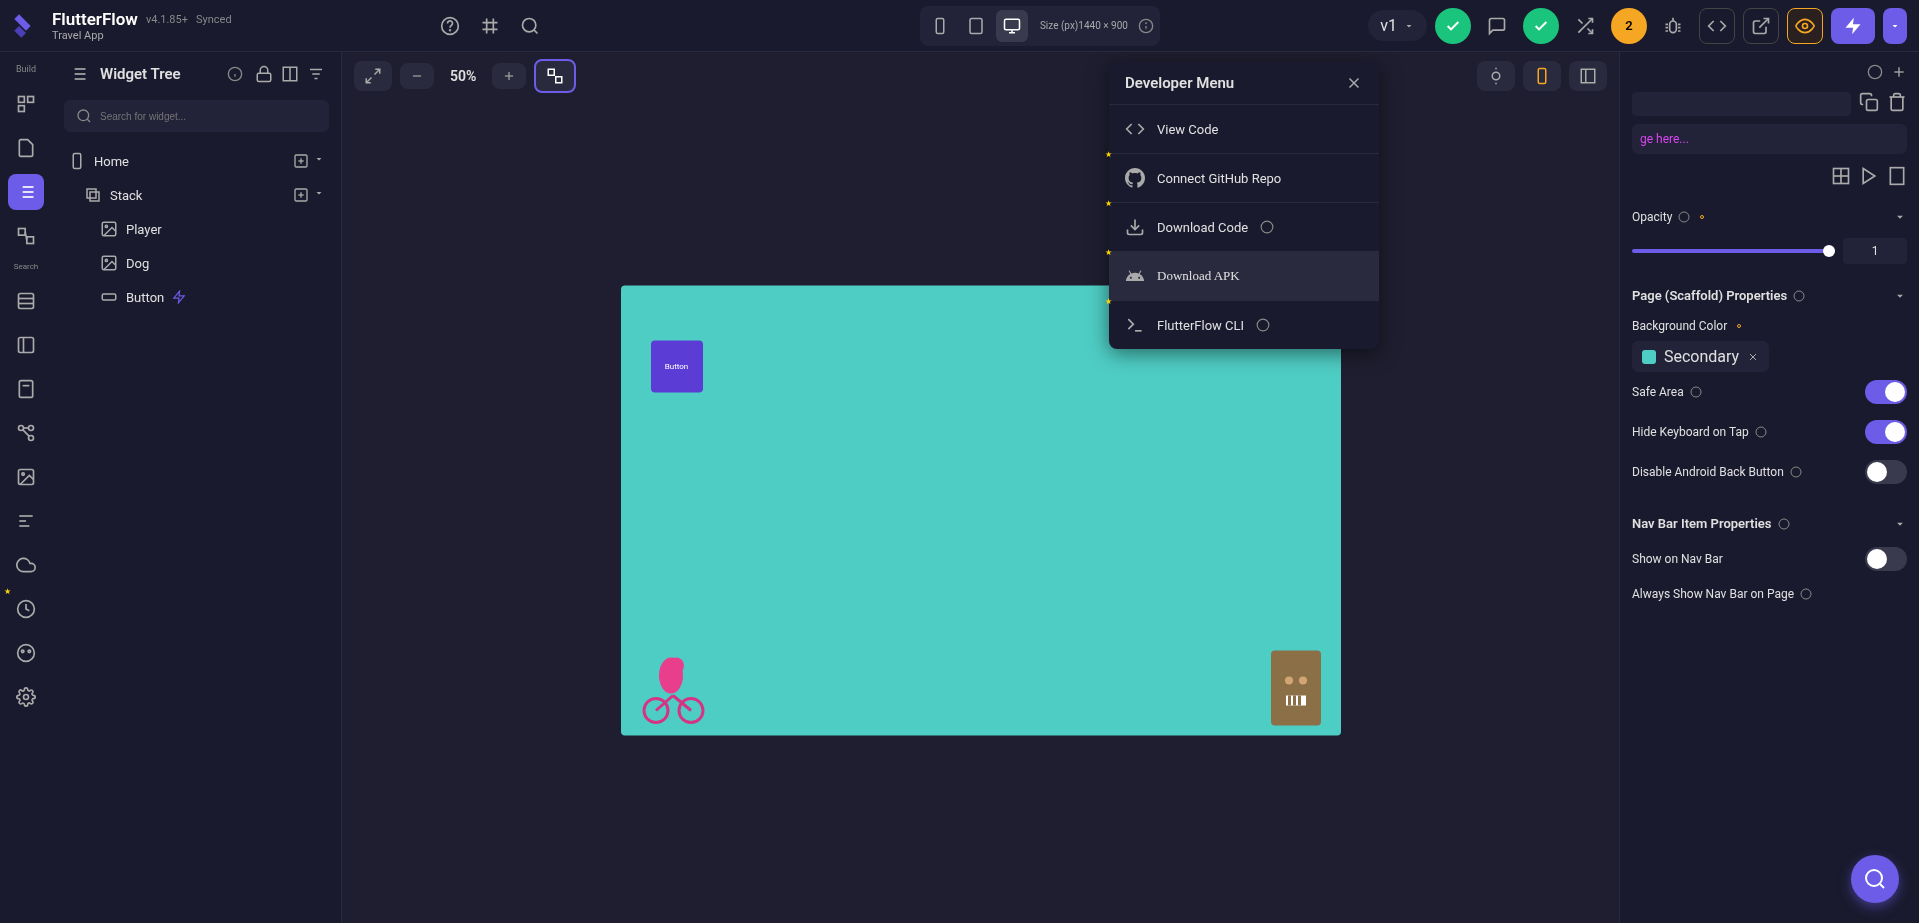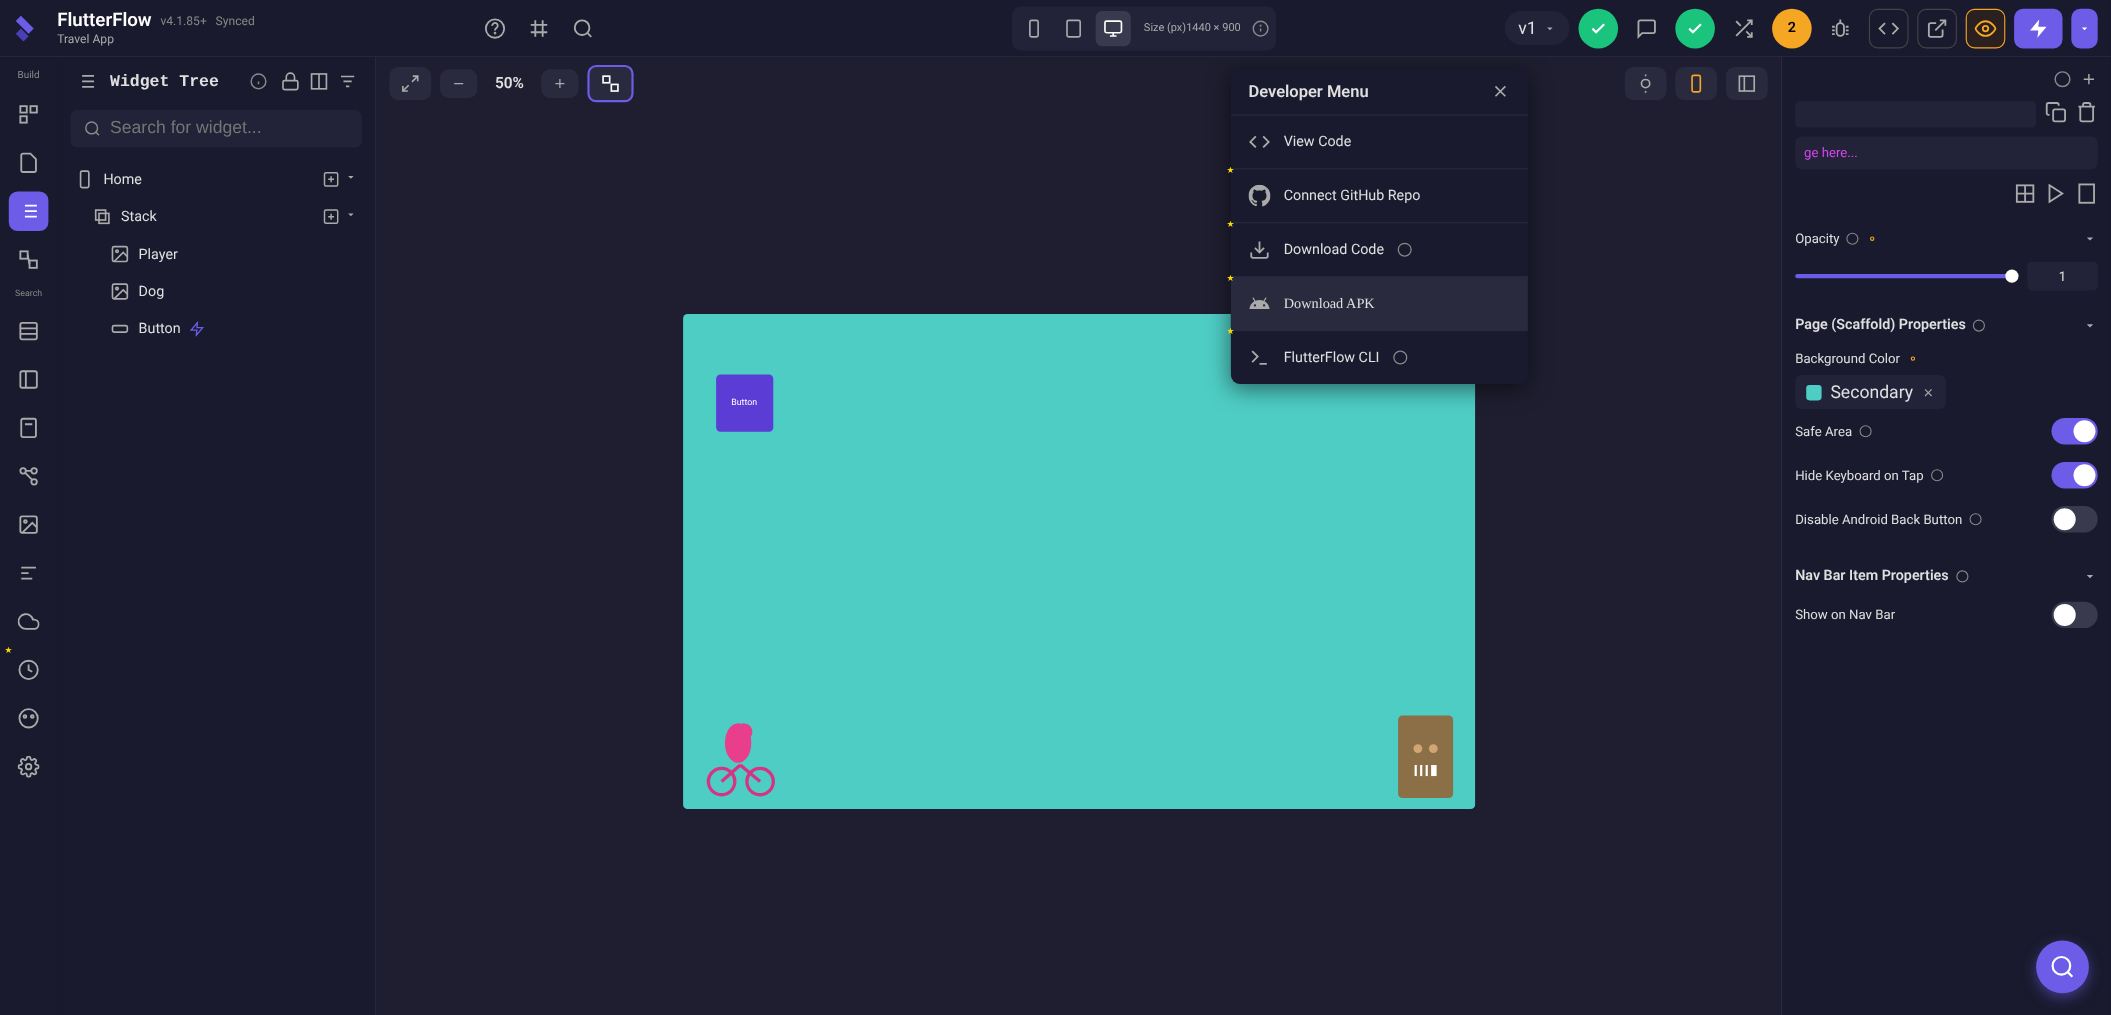--- a/index.html
+++ b/index.html
@@ -186,21 +186,20 @@
       background: #1a1a2e;
       border-right: 1px solid #2a2a3e;
       display: flex;
       flex-direction: column;
     }
     .panel-header {
       display: flex;
       align-items: center;
       padding: 12px 16px;
       gap: 12px;
-      font-family: Liberation Mono, monospace;
     }
     .panel-title {
       font-size: 15px;
       font-weight: 600;
       flex: 1;
     }
     .panel-icons {
       display: flex;
       gap: 8px;
     }
@@ -210,21 +209,21 @@
       border-radius: 6px;
       padding: 8px 12px;
       display: flex;
       align-items: center;
       gap: 8px;
     }
     .search-input {
       background: transparent;
       border: none;
       color: #888;
-      font-size: 16px;
+      font-size: 10px;
       flex: 1;
       outline: none;
     }
     .tree {
       padding: 8px 0;
     }
     .tree-item {
       display: flex;
       align-items: center;
       padding: 8px 16px;
@@ -314,21 +313,21 @@
       position: absolute;
       right: 20px;
       bottom: 10px;
       width: 50px;
       height: 75px;
       background: #8b6f47;
       border-radius: 4px;
     }
     .dev-menu {
       position: absolute;
-      right: 230px;
+      right: 240px;
       top: 10px;
       width: 270px;
       background: #1a1a2e;
       border-radius: 8px;
       box-shadow: 0 4px 20px rgba(0,0,0,0.5);
       z-index: 100;
     }
     .dev-menu-header {
       padding: 12px 16px;
       display: flex;
@@ -1082,20 +1081,28 @@
         <svg width="14" height="14" viewBox="0 0 24 24" fill="#aaa">
             <path d="M7 10l5 5 5-5z"></path>
           </svg>
       </div>
       <div class="section-row">
         <span>Show on Nav Bar</span>
         <div class="toggle off">
             <div class="toggle-thumb"></div>
           </div>
       </div>
+      <div class="section-row">
+        <div style="display:flex;align-items:center;gap:6px">
+          <span>Always Show Nav Bar on Page</span>
+          <svg width="12" height="12" viewBox="0 0 24 24" stroke="#888" fill="none" stroke-width="2">
+              <circle cx="12" cy="12" r="10"></circle>
+            </svg>
+        </div>
+      </div>
     </div>
   </div>
 
   <div class="fab">
     <svg width="24" height="24" viewBox="0 0 24 24" stroke="#fff" fill="none" stroke-width="2">
         <circle cx="11" cy="11" r="8"></circle>
         <line x1="21" y1="21" x2="17" y2="17"></line>
       </svg>
   </div>
 </div>

